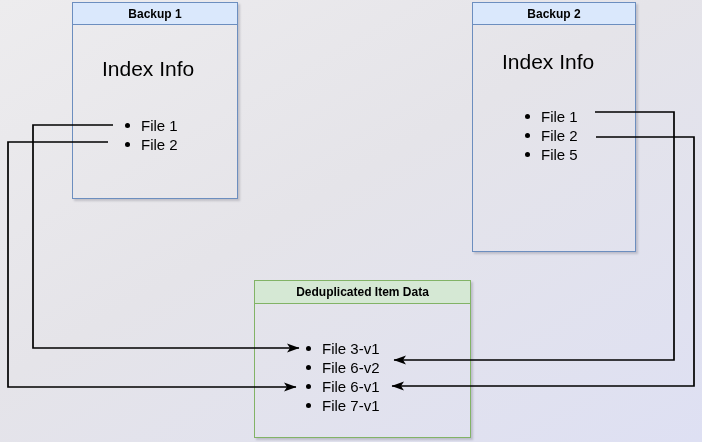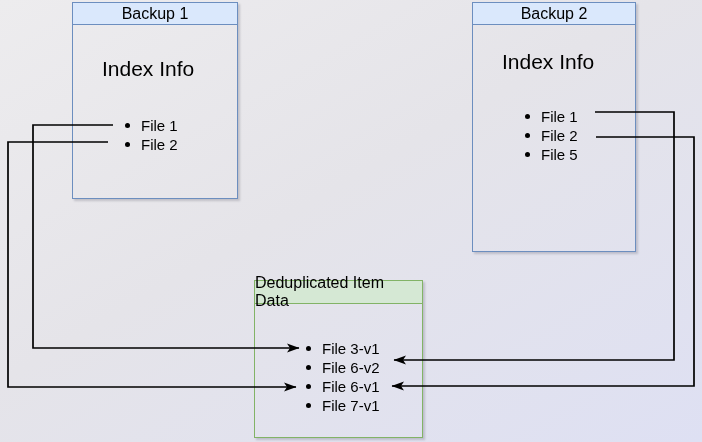--- a/index.html
+++ b/index.html
@@ -16,26 +16,26 @@
     position:absolute;
     border:1.5px solid #6c8ebf;
     box-sizing:border-box;
     box-shadow:2px 2px 2px rgba(80,80,95,0.25);
     background:transparent;
   }
   .box-header{
     height:21px;
     border-bottom:1.5px solid #6c8ebf;
     display:flex;align-items:center;justify-content:center;
-    font-size:16px;font-weight:400;
+    font-size:12px;font-weight:700;
     background:#dae8fc;
   }
   #backup1{left:72px;top:2px;width:166px;height:197px;}
   #backup2{left:472px;top:2px;width:164px;height:250px;}
-  #dedup{left:254px;top:280px;width:169px;height:158px;border-color:#82b366;}
+  #dedup{left:254px;top:280px;width:217px;height:158px;border-color:#82b366;}
   #dedup .box-header{height:22px;border-color:#82b366;background:#d5e8d4;}
   .index-label{
     position:absolute;left:29px;
     font-size:21px;line-height:16px;
   }
   #backup1 .index-label{top:58px;}
   #backup2 .index-label{top:51px;}
   ul.file-list{
     position:absolute;left:52px;margin:0;padding:0;list-style:none;
     font-size:15px;line-height:19px;

